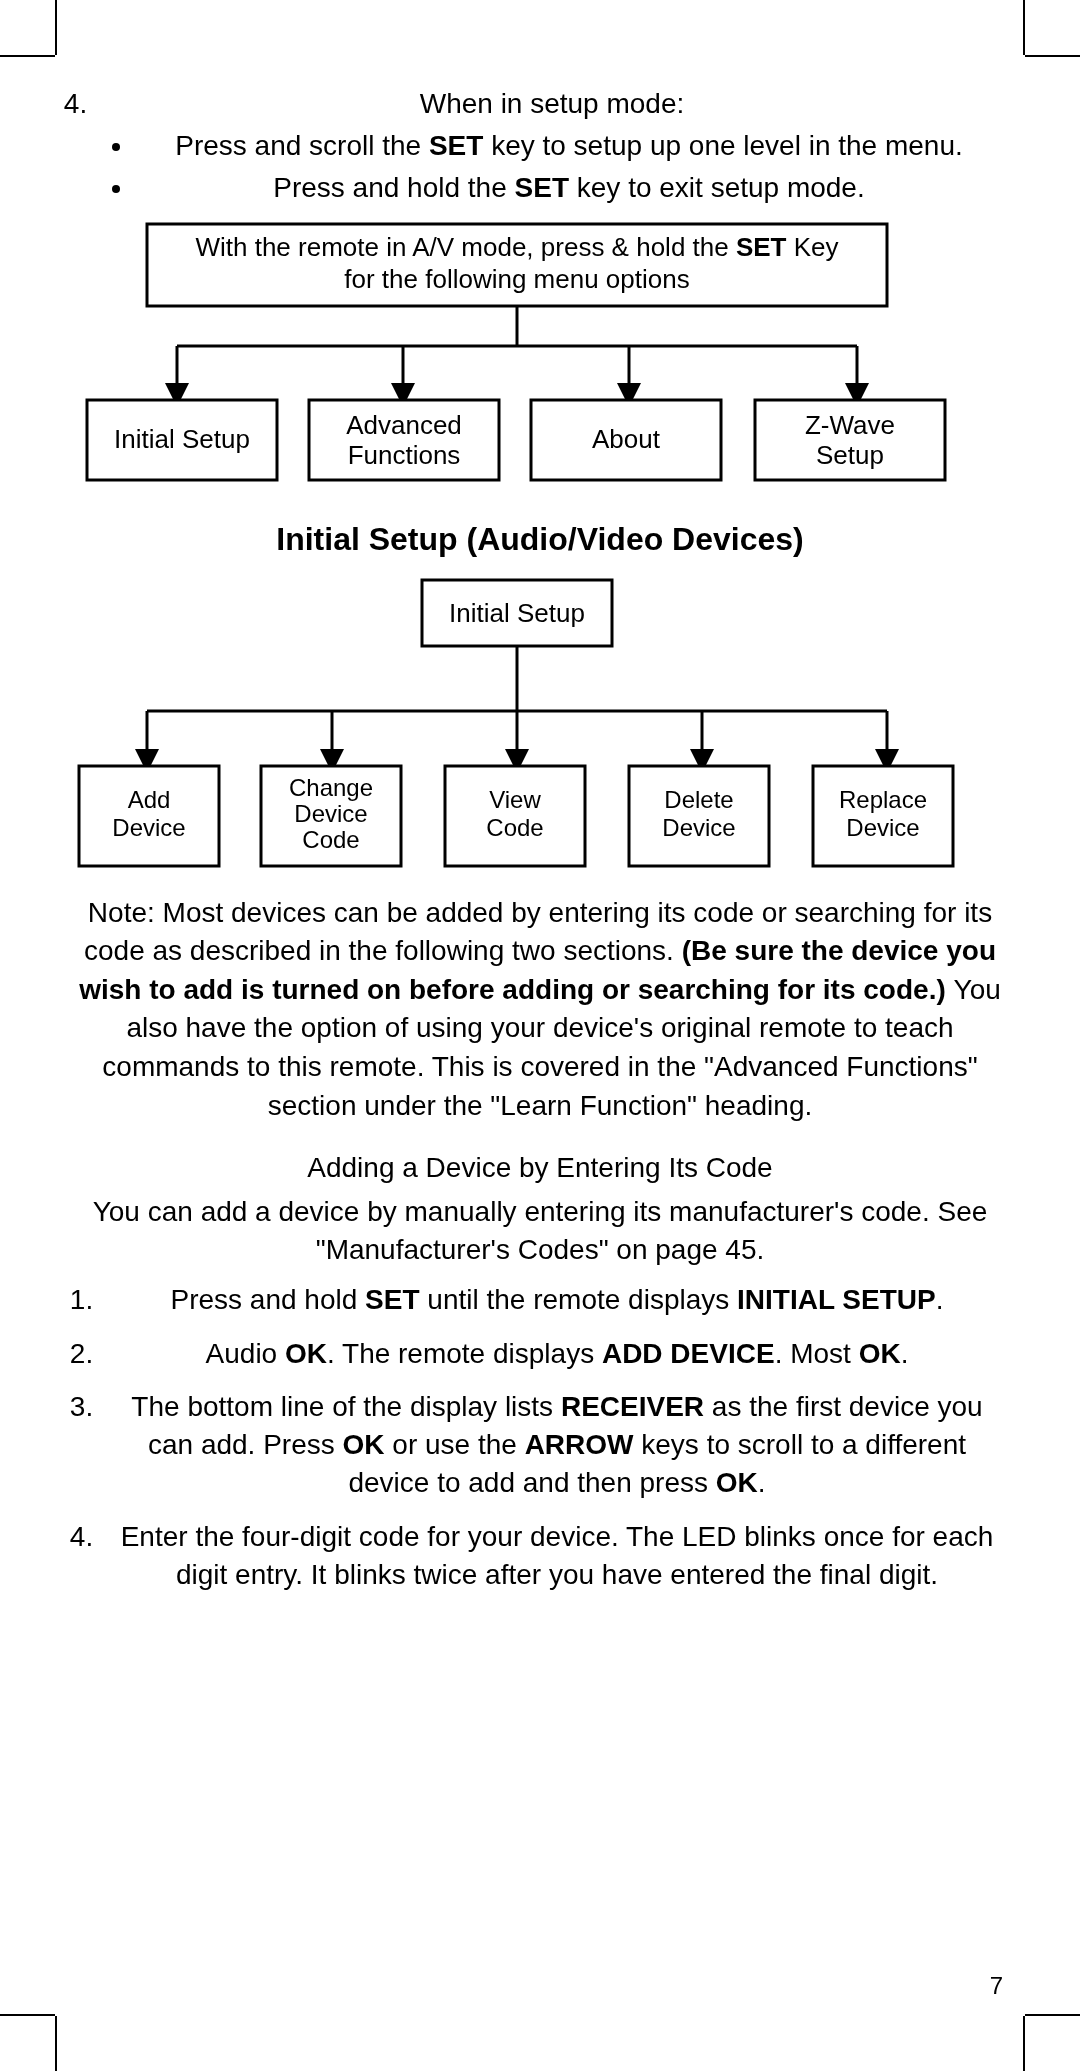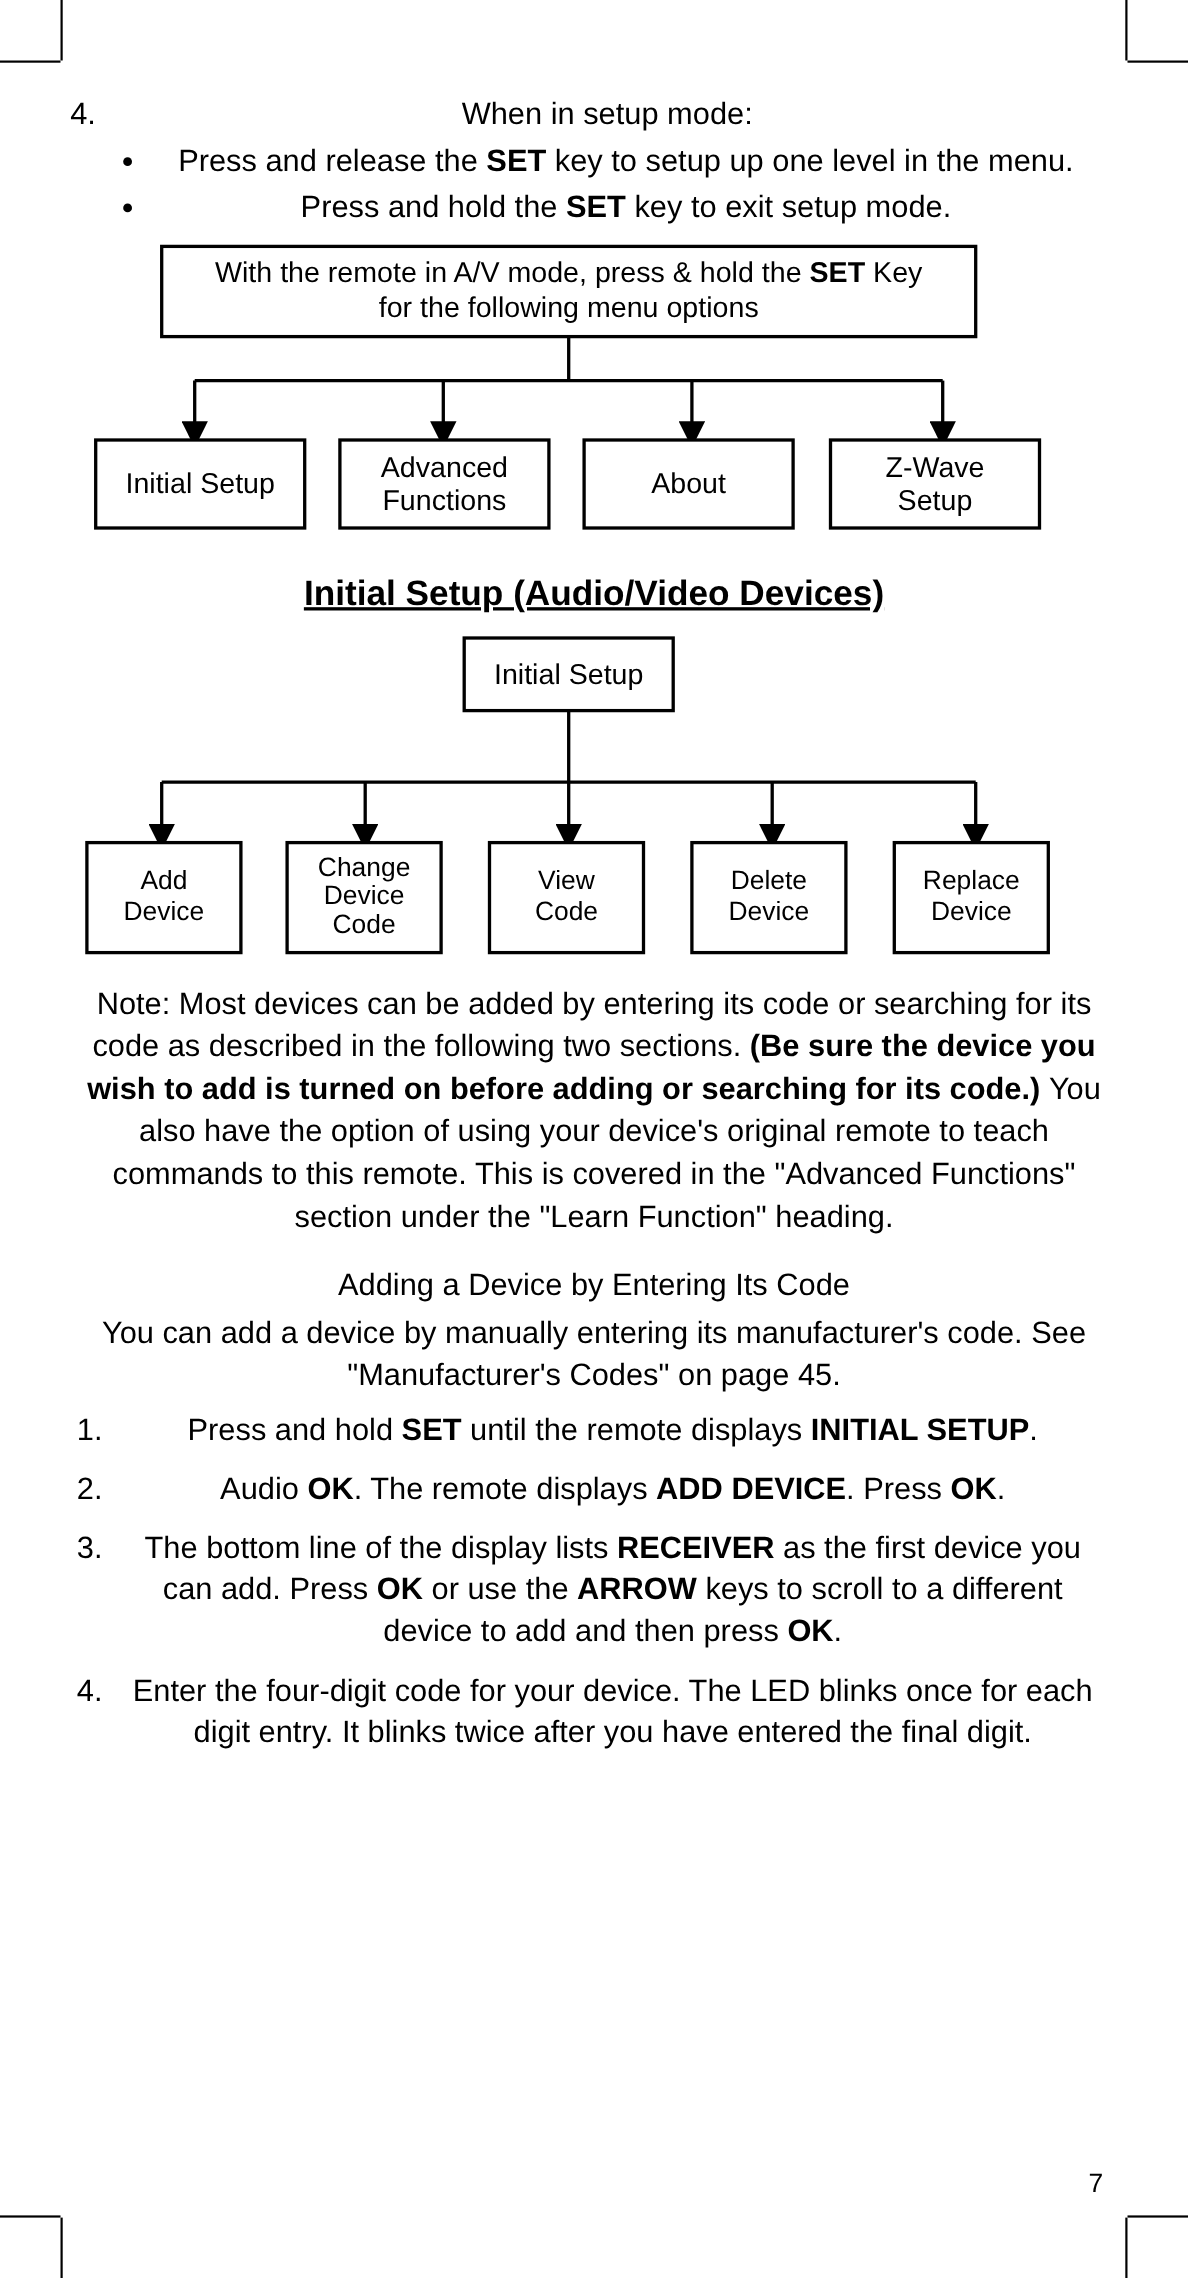--- a/index.html
+++ b/index.html
@@ -43,21 +43,20 @@
   ul.sub { list-style: disc; margin: 4px 0 6px 34px; padding: 0; }
   ul.sub > li { margin-bottom: 4px; }
 
   .diagram { margin: 14px 0 18px 0; }
   svg { display: block; }
 
   h3.section {
     font-size: 32px;
     font-weight: bold;
     margin: 12px 0 10px 0;
-    text-decoration: underline;
   }
   h4.subhead {
     font-size: 28px;
     font-weight: normal;
     margin: 24px 0 4px 0;
   }
 
   .note {
     margin: 14px 0 6px 0;
     font-size: 28px;
@@ -97,21 +96,21 @@
 <div class="crop v br-v"></div>
 
 <div class="page">
   <div class="content">
 
     <ol class="main" start="4">
       <li>
         <span>When in setup mode:</span>
         <ul class="sub">
           <li>
-            <span>Press and release the </span><b class="key">SET</b><span> key to setup up one level in the menu.</span>
+            <span>Press and scroll the </span><b class="key">SET</b><span> key to setup up one level in the menu.</span>
           </li>
           <li>
             <span>Press and hold the </span><b class="key">SET</b><span> key to exit setup mode.</span>
           </li>
         </ul>
       </li>
     </ol>
 
     <div class="diagram">
       <svg width="880" height="280" viewBox="0 0 880 280">
@@ -196,21 +195,21 @@
     </p>
 
     <h4 class="subhead">Adding a Device by Entering Its Code</h4>
     <p class="para">You can add a device by manually entering its manufacturer's code. See "Manufacturer's Codes" on page 45.</p>
 
     <ol class="steps">
       <li>
         <span>Press and hold </span><b class="key">SET</b><span> until the remote displays </span><b class="key">INITIAL SETUP</b><span>.</span>
       </li>
       <li>
-        <span>Audio </span><b class="key">OK</b><span>. The remote displays </span><b class="key">ADD DEVICE</b><span>. Press </span><b class="key">OK</b><span>.</span>
+        <span>Audio </span><b class="key">OK</b><span>. The remote displays </span><b class="key">ADD DEVICE</b><span>. Most </span><b class="key">OK</b><span>.</span>
       </li>
       <li>
         <span>The bottom line of the display lists </span><b class="key">RECEIVER</b><span> as the first device you can add. Press </span><b class="key">OK</b><span> or use the </span><b class="key">ARROW</b><span> keys to scroll to a different device to add and then press </span><b class="key">OK</b><span>.</span>
       </li>
       <li>
         <span>Enter the four-digit code for your device. The LED blinks once for each digit entry. It blinks twice after you have entered the final digit.</span>
       </li>
     </ol>
 
   </div>

